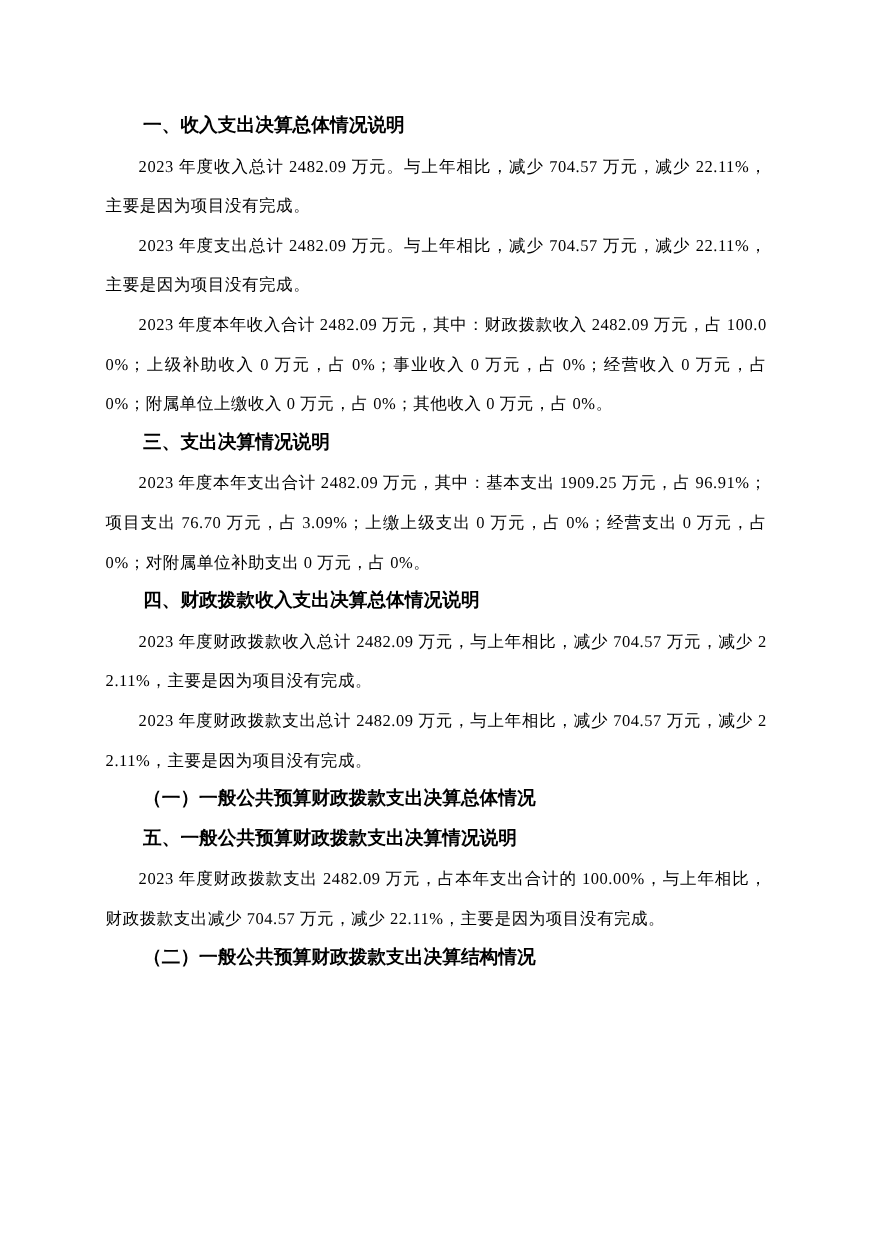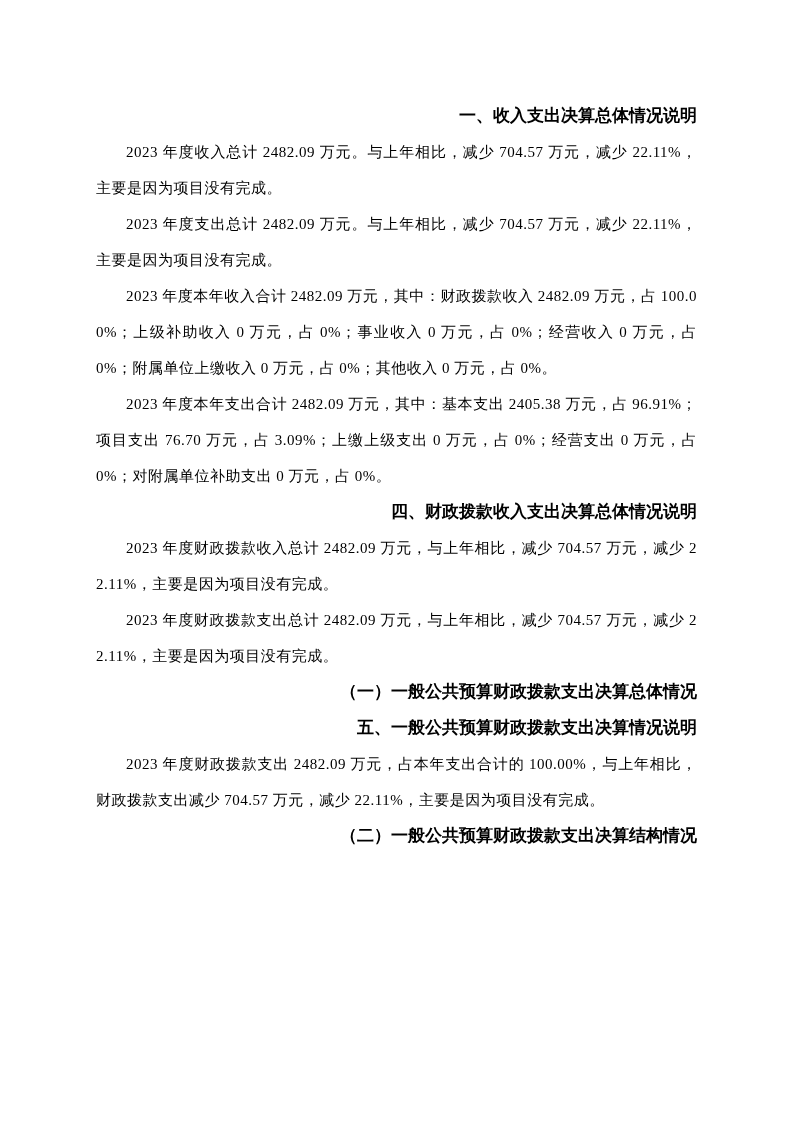--- a/index.html
+++ b/index.html
@@ -22,42 +22,43 @@
   .doc-body p {
     margin: 0;
     padding: 0;
     font-size: 15px;
     line-height: 36px;
     text-align: justify;
     text-indent: 2em;
     word-break: break-all;
   }
   .doc-body p.heading {
-    font-family: Liberation Sans, sans-serif;
+    font-family: Liberation Mono, monospace;
     font-weight: bold;
-    text-align: right;
+    text-align: left;
     font-size: 17px;
   }
   .doc-body p.para {
     letter-spacing: 0.5px;
   }
 </style>
 </head>
 <body>
 
 <div class="page">
   <div class="doc-body">
 
     <p class="heading">一、收入支出决算总体情况说明</p>
     <p class="para">2023 年度收入总计 2482.09 万元。与上年相比，减少 704.57 万元，减少 22.11%，主要是因为项目没有完成。</p>
     <p class="para">2023 年度支出总计 2482.09 万元。与上年相比，减少 704.57 万元，减少 22.11%，主要是因为项目没有完成。</p>
 
     <p class="para">2023 年度本年收入合计 2482.09 万元，其中：财政拨款收入 2482.09 万元，占 100.00%；上级补助收入 0 万元，占 0%；事业收入 0 万元，占 0%；经营收入 0 万元，占 0%；附属单位上缴收入 0 万元，占 0%；其他收入 0 万元，占 0%。</p>
 
-    <p class="para">2023 年度本年支出合计 2482.09 万元，其中：基本支出 2405.38 万元，占 96.91%；项目支出 76.70 万元，占 3.09%；上缴上级支出 0 万元，占 0%；经营支出 0 万元，占 0%；对附属单位补助支出 0 万元，占 0%。</p>
+    <p class="heading">三、支出决算情况说明</p>
+    <p class="para">2023 年度本年支出合计 2482.09 万元，其中：基本支出 1909.25 万元，占 96.91%；项目支出 76.70 万元，占 3.09%；上缴上级支出 0 万元，占 0%；经营支出 0 万元，占 0%；对附属单位补助支出 0 万元，占 0%。</p>
 
     <p class="heading">四、财政拨款收入支出决算总体情况说明</p>
     <p class="para">2023 年度财政拨款收入总计 2482.09 万元，与上年相比，减少 704.57 万元，减少 22.11%，主要是因为项目没有完成。</p>
     <p class="para">2023 年度财政拨款支出总计 2482.09 万元，与上年相比，减少 704.57 万元，减少 22.11%，主要是因为项目没有完成。</p>
 
     <p class="heading">（一）一般公共预算财政拨款支出决算总体情况</p>
     <p class="heading">五、一般公共预算财政拨款支出决算情况说明</p>
     <p class="para">2023 年度财政拨款支出 2482.09 万元，占本年支出合计的 100.00%，与上年相比，财政拨款支出减少 704.57 万元，减少 22.11%，主要是因为项目没有完成。</p>
 
     <p class="heading">（二）一般公共预算财政拨款支出决算结构情况</p>

